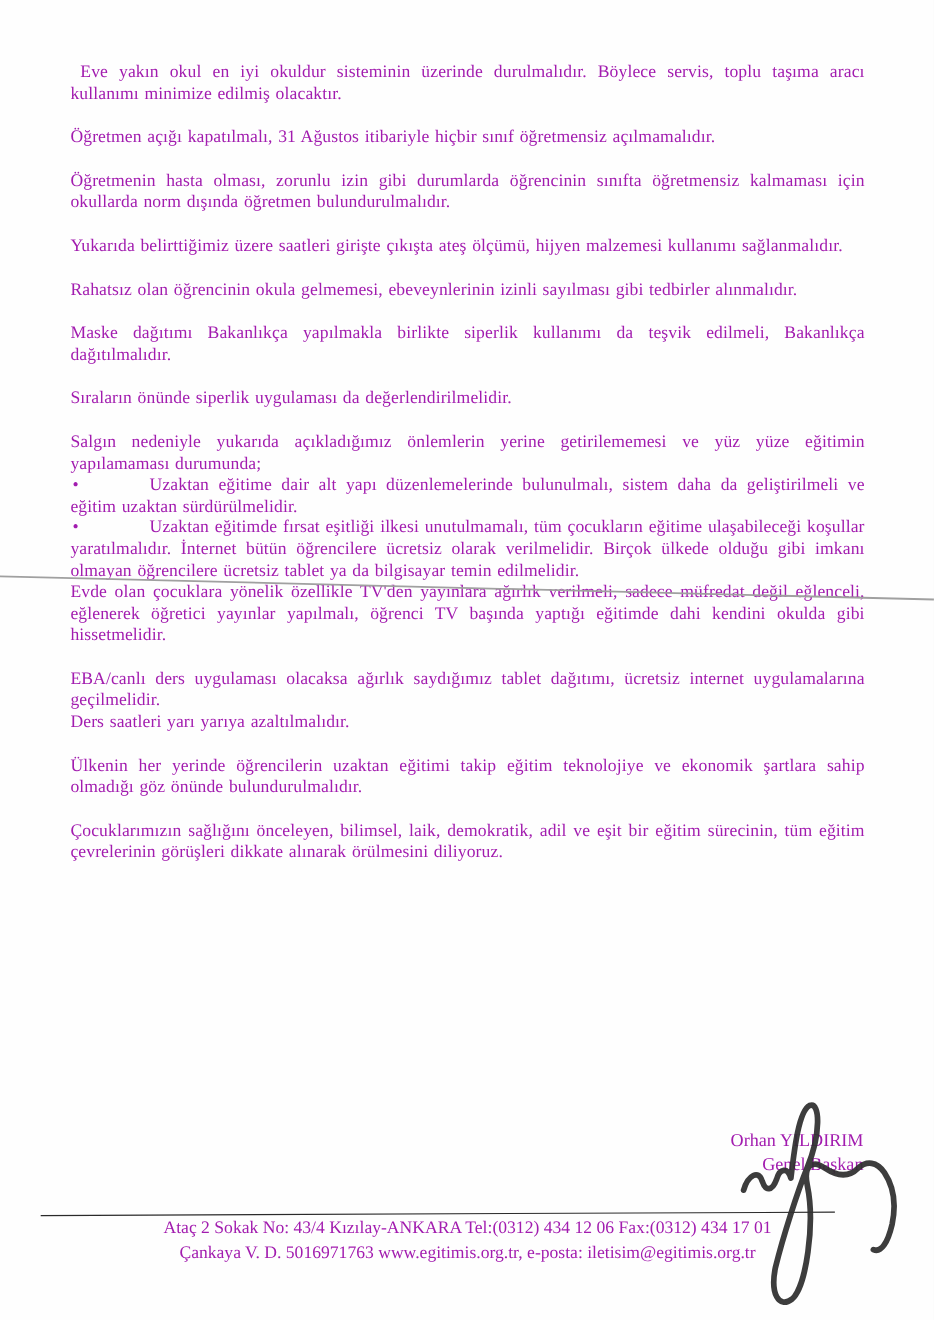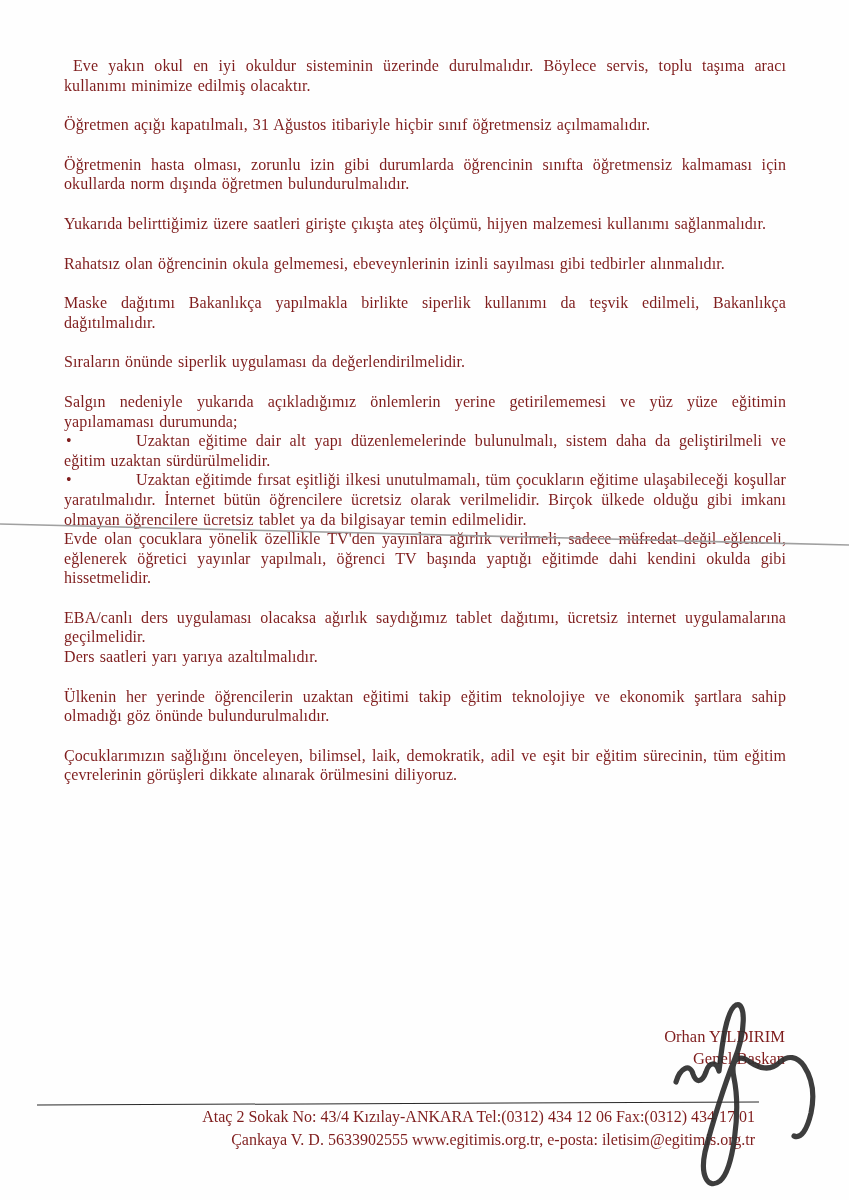--- a/index.html
+++ b/index.html
@@ -7,21 +7,21 @@
     padding: 0;
     background: #e8e8e8;
   }
   .page {
     position: relative;
     width: 849px;
     height: 1200px;
     margin: 0 auto;
     background: #fefefe;
     overflow: hidden;
-    color: #7f1d1d;
+    color: #a21caf;
     font-family: "Liberation Serif", "DejaVu Serif", serif;
   }
   .content {
     position: absolute;
     left: 64px;
     top: 56px;
     width: 722px;
   }
   .para {
     margin: 0 0 20px 0;
@@ -60,21 +60,21 @@
     top: 1103px;
     width: 722px;
     border-top: 1.6px solid #2a2a2a;
     transform: rotate(-0.25deg);
   }
   .footer-text {
     position: absolute;
     left: 95px;
     top: 1106px;
     width: 660px;
-    text-align: right;
+    text-align: center;
     font-size: 16px;
     line-height: 22.5px;
   }
   .overlay-svg {
     position: absolute;
     left: 0;
     top: 0;
     pointer-events: none;
   }
 </style>
@@ -107,21 +107,21 @@
 
   <div class="sign-block">
     <div>Orhan YILDIRIM</div>
     <div>Genel Başkan</div>
   </div>
 
   <div class="footer-rule"></div>
 
   <div class="footer-text">
     <div>Ataç 2 Sokak  No: 43/4 Kızılay-ANKARA Tel:(0312) 434 12 06 Fax:(0312) 434 17 01</div>
-    <div>Çankaya V. D. 5633902555  www.egitimis.org.tr, e-posta: iletisim@egitimis.org.tr</div>
+    <div>Çankaya V. D. 5016971763  www.egitimis.org.tr, e-posta: iletisim@egitimis.org.tr</div>
   </div>
 
   <svg class="overlay-svg" width="849" height="1200" viewBox="0 0 849 1200">
 
     <line x1="0" y1="524" x2="849" y2="545" stroke="#a0a0a0" stroke-width="1.6"></line>
 
     <path d="M 676 1082
              C 680 1068, 690 1063, 693 1074
              C 696 1083, 702 1083, 706 1072
              C 709 1062, 716 1061, 719 1071

